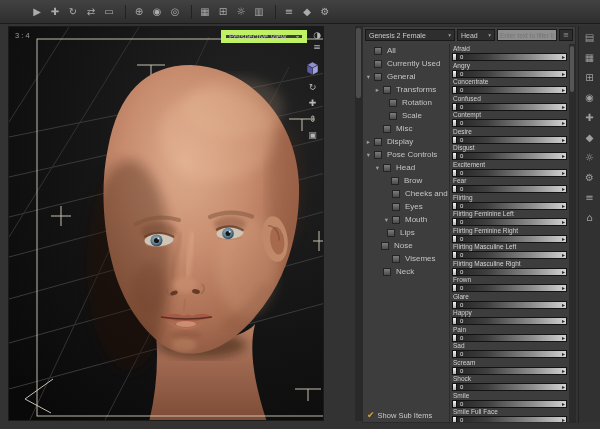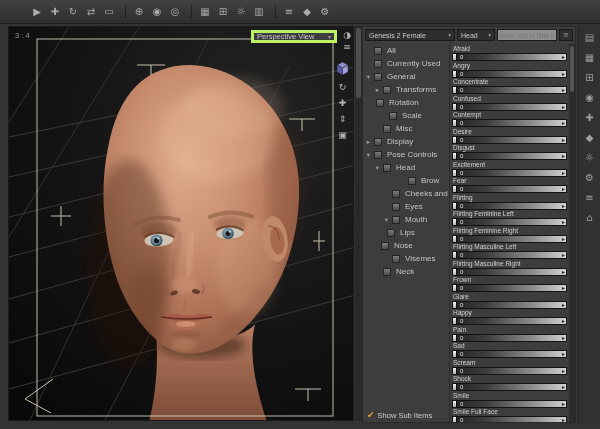--- a/index.html
+++ b/index.html
@@ -9,25 +9,25 @@
 
   
   .top-toolbar{position:absolute;left:0;top:0;width:600px;height:24px;
     background:linear-gradient(#424242,#2e2e2e);border-bottom:1px solid #1c1c1c;
     display:flex;align-items:center;padding-left:30px;gap:4px;}
   .tb-icon{width:14px;height:15px;display:flex;align-items:center;justify-content:center;
     color:#ababab;font-size:10px;line-height:10px;}
   .tb-icon.sep{width:6px;color:transparent;border-right:1px solid #222;height:14px;margin-right:2px;}
 
   
-  .viewport{position:absolute;left:8px;top:26px;width:346px;height:395px;background:#000000;
+  .viewport{position:absolute;left:8px;top:26px;width:316px;height:395px;background:#000000;
     border:1px solid #1a1a1a;overflow:hidden;}
   .aspect-label{position:absolute;left:6px;top:4px;font-size:7.5px;color:#9c9c9c;}
   .view-combo{position:absolute;top:3px;right:16px;width:86px;height:13px;background:#3d3d3d;
-    border:3px solid #bef264;color:#c9c9c9;font-size:7.5px;display:flex;align-items:center;
+    border:5px solid #bef264;color:#c9c9c9;font-size:7.5px;display:flex;align-items:center;
     padding:0 3px;gap:3px;}
   .view-combo .caret{margin-left:auto;font-size:6px;color:#9a9a9a;}
   .vp-top-icons{position:absolute;top:3px;right:2px;display:flex;flex-direction:column;gap:2px;}
   .vp-top-icons span{color:#b5b5b5;font-size:9px;line-height:10px;text-align:center;}
   .vp-side{position:absolute;right:3px;top:34px;display:flex;flex-direction:column;gap:6px;align-items:center;}
   .vp-side .glyph{color:#b5b5b5;font-size:9px;line-height:10px;}
 
   
   .v-splitter{position:absolute;left:355px;top:26px;width:7px;height:395px;background:#292929;}
   .v-splitter .thumb{position:absolute;left:1px;top:2px;width:5px;height:70px;background:#4d4d4d;border-radius:2px;}
@@ -304,21 +304,21 @@
         <span class="tr-ico"></span>
         <span class="tr-label">General</span>
       </div>
 
       <div class="tree-row" style="padding-left: 11px;">
         <span class="tr-arrow icon-font">▸</span>
         <span class="tr-ico"></span>
         <span class="tr-label">Transforms</span>
       </div>
 
-      <div class="tree-row" style="padding-left: 4px;">
+      <div class="tree-row" style="padding-left: 4px; justify-content: center;">
         <span class="tr-arrow icon-font"></span>
         <span class="tr-ico"></span>
         <span class="tr-label">Rotation</span>
       </div>
 
       <div class="tree-row" style="padding-left: 17px;">
         <span class="tr-arrow icon-font"></span>
         <span class="tr-ico"></span>
         <span class="tr-label">Scale</span>
       </div>
@@ -340,21 +340,21 @@
         <span class="tr-ico"></span>
         <span class="tr-label">Pose Controls</span>
       </div>
 
       <div class="tree-row" style="padding-left: 11px;">
         <span class="tr-arrow icon-font">▾</span>
         <span class="tr-ico"></span>
         <span class="tr-label">Head</span>
       </div>
 
-      <div class="tree-row" style="padding-left: 36px; text-align: right;">
+      <div class="tree-row" style="padding-left: 19px; text-align: right;">
         <span class="tr-arrow icon-font"></span>
         <span class="tr-ico"></span>
         <span class="tr-label">Brow</span>
       </div>
 
       <div class="tree-row" style="padding-left: 20px;">
         <span class="tr-arrow icon-font"></span>
         <span class="tr-ico"></span>
         <span class="tr-label">Cheeks and Jaw</span>
       </div>

